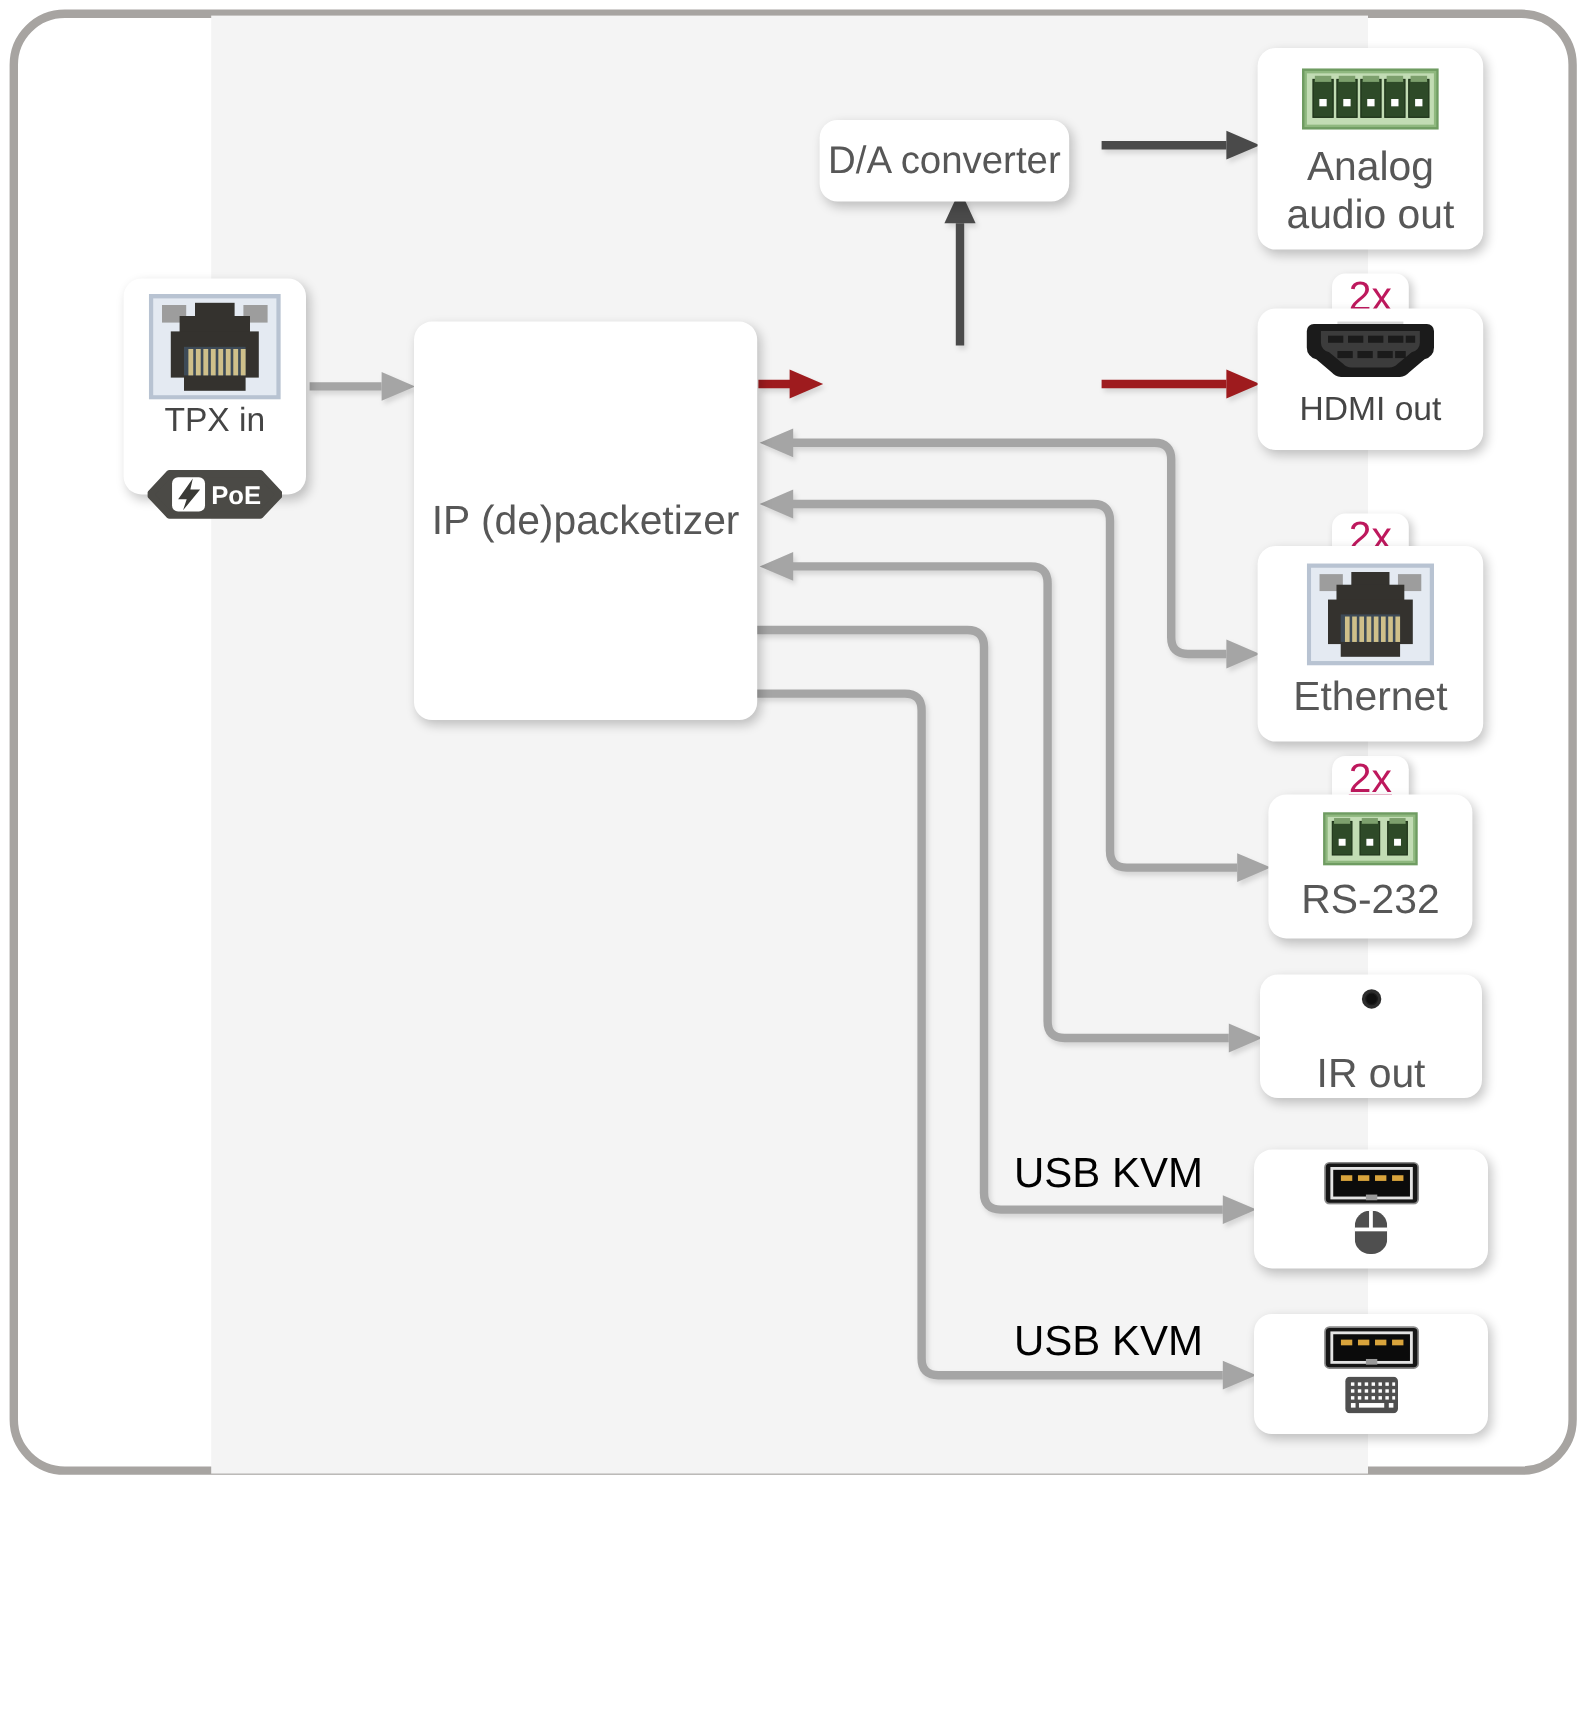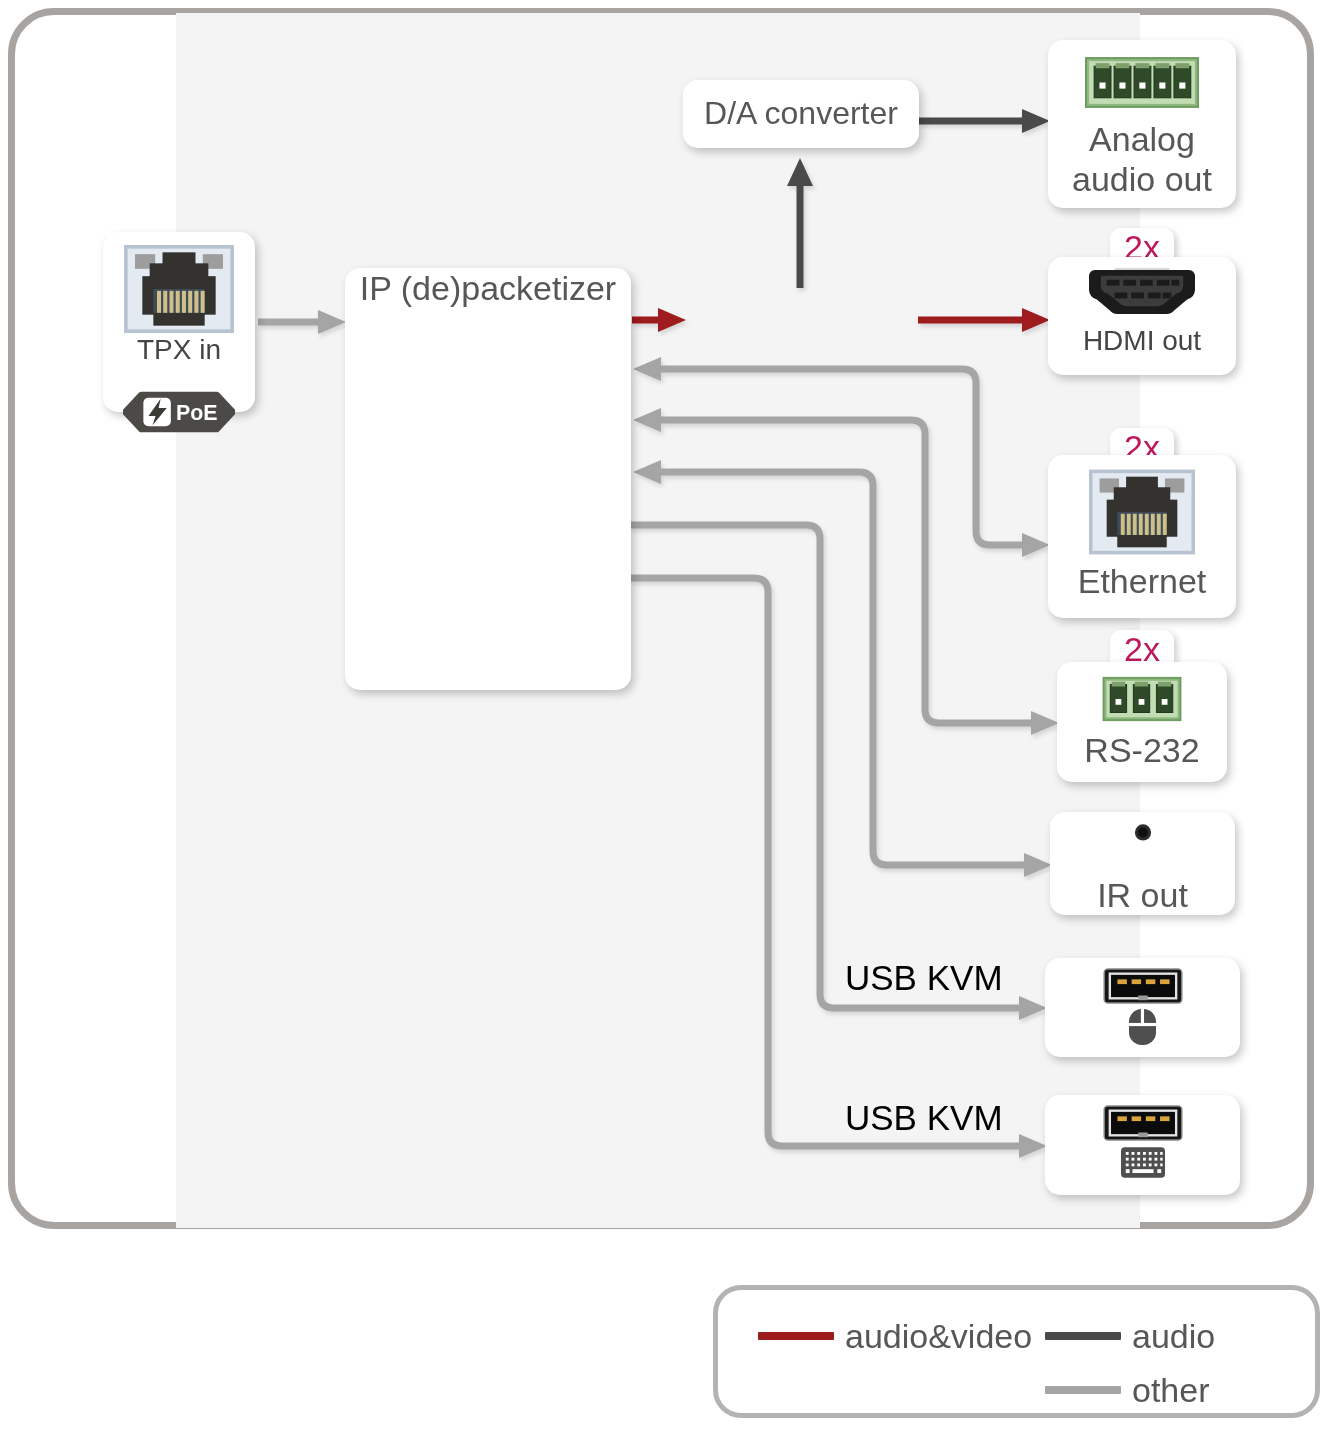--- a/index.html
+++ b/index.html
@@ -128,25 +128,25 @@
     </svg>
     <div class="label bold">TPX in</div>
     <svg class="icon" style="position:absolute;left:50%;transform:translateX(-50%);top:156px;" width="112" height="48" viewBox="0 0 110 46">
       <polygon points="2,23 18,6 92,6 108,23 92,40 18,40" fill="#4b4a46" stroke="#4b4a46" stroke-width="6" stroke-linejoin="round"></polygon>
       <rect x="20" y="9" width="27" height="28" rx="5" fill="#ffffff"></rect>
       <polygon points="37,10 25,27 32,27 29,36 43,19 35,19" fill="#3a3a36"></polygon>
       <text x="52" y="31" fill="#ffffff" font-size="21" font-weight="bold" font-family="Liberation Sans, sans-serif">PoE</text>
     </svg>
   </div>
 
-  <div class="node" style="left:345px;top:268px;width:286px;height:422px;justify-content:flex-start;">
+  <div class="node" style="left:345px;top:268px;width:286px;height:332px;justify-content:center;">
     <div class="label" style="font-size:34px;">IP (de)packetizer</div>
   </div>
 
-  <div class="node" style="left:683px;top:80px;width:236px;height:68px;justify-content:center;align-items:center;">
+  <div class="node" style="left:683px;top:100px;width:208px;height:68px;justify-content:center;align-items:center;">
     <div class="label">D/A converter</div>
   </div>
 
 
   <div class="node" style="left:1048px;top:40px;width:188px;height:168px;padding-top:14px;">
     <svg class="icon" width="114" height="57" viewBox="0 0 112 56">
       <rect x="1" y="4" width="110" height="48" fill="#8fb87f" stroke="#6f9c62" stroke-width="2"></rect>
       <rect x="4" y="7" width="104" height="42" fill="#c2dcb4"></rect>
       <g>
         <rect x="9" y="12" width="16.5" height="31" fill="#2e4a28" stroke="#1e3319"></rect>
@@ -317,22 +317,14 @@
           <rect x="29" y="17" width="3" height="3"></rect>
           <rect x="35" y="17" width="3" height="3"></rect>
           <rect x="41" y="17" width="2.5" height="3"></rect>
         <rect x="12" y="23" width="22" height="4"></rect>
           <rect x="5" y="23" width="4" height="4"></rect>
           <rect x="38" y="23" width="4" height="4"></rect>
       </g>
     </svg>
   </div>
 
-  <div class="legend">
-    <div class="swatch" style="left: 40px; top: 42px; background: rgb(158, 27, 30);"></div>
-    <div class="ltext" style="left:127px;top:27px;">audio&amp;video</div>
-    <div class="swatch" style="left: 327px; top: 42px; background: rgb(74, 74, 74);"></div>
-    <div class="ltext" style="left:414px;top:27px;">audio</div>
-    <div class="swatch" style="left: 327px; top: 96px; background: rgb(165, 165, 165);"></div>
-    <div class="ltext" style="left:414px;top:81px;">other</div>
-  </div>
 
 </div>
 
 </body></html>

